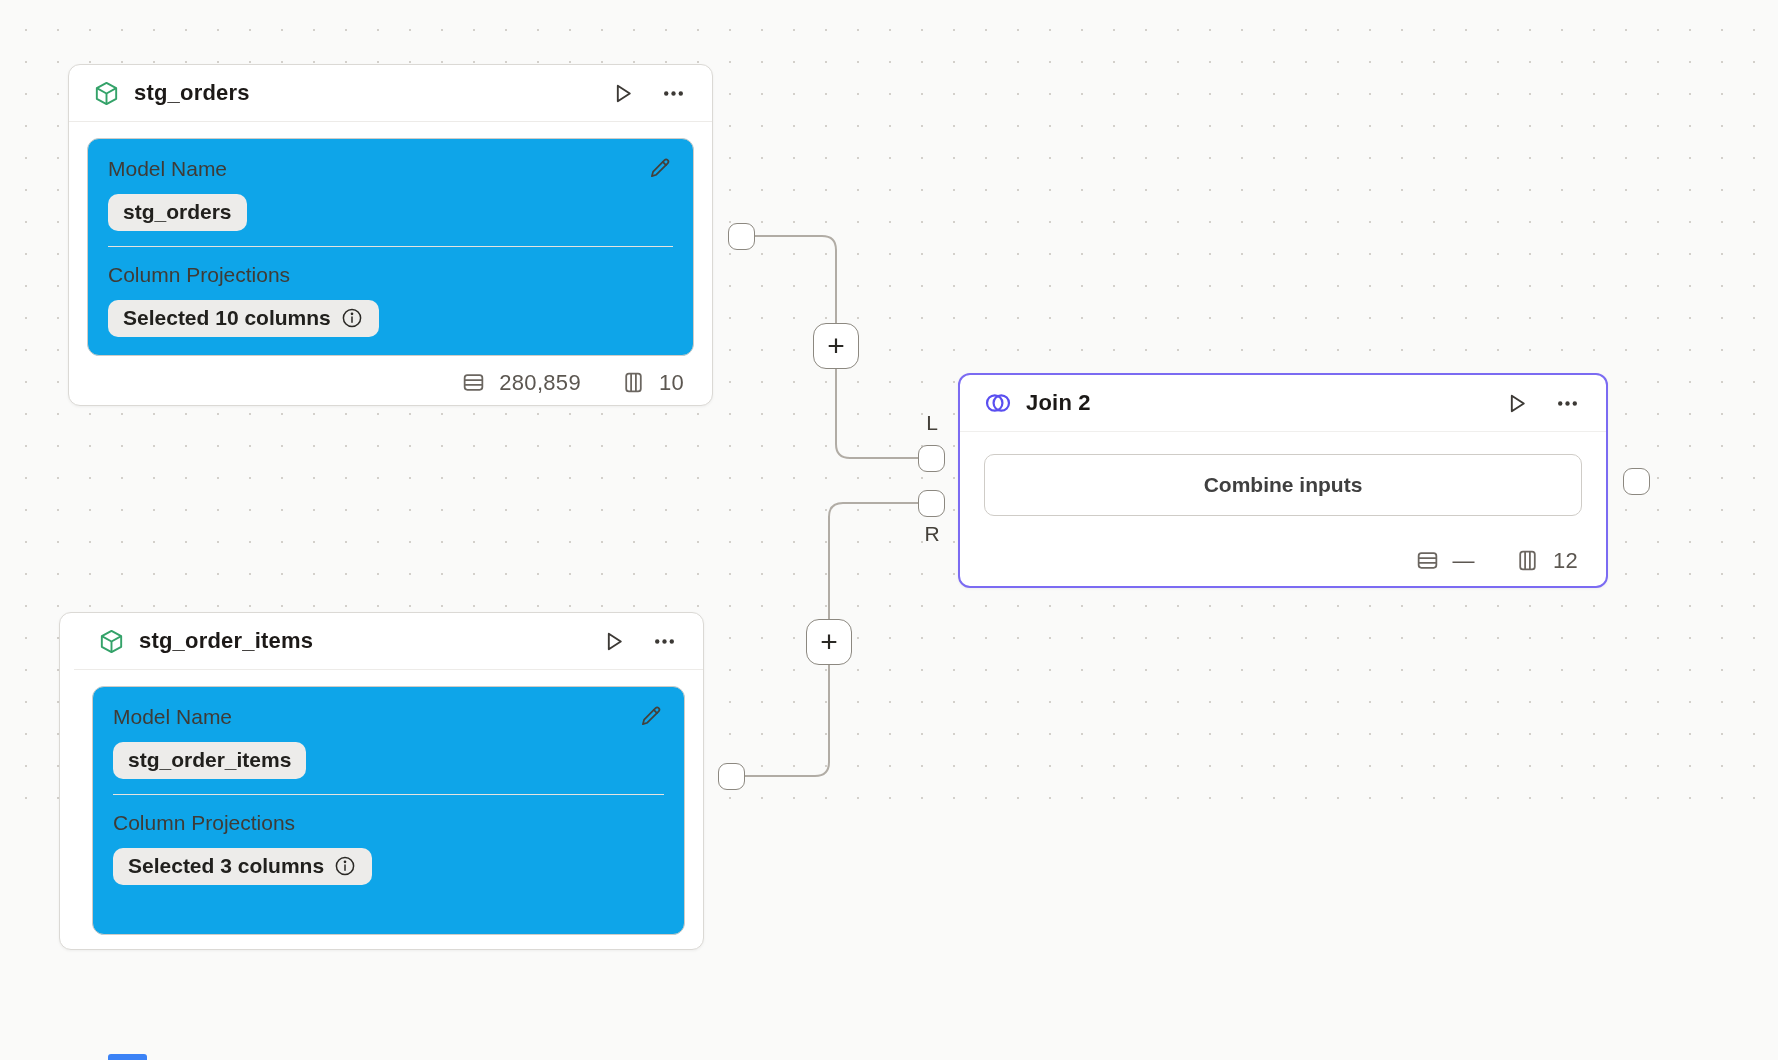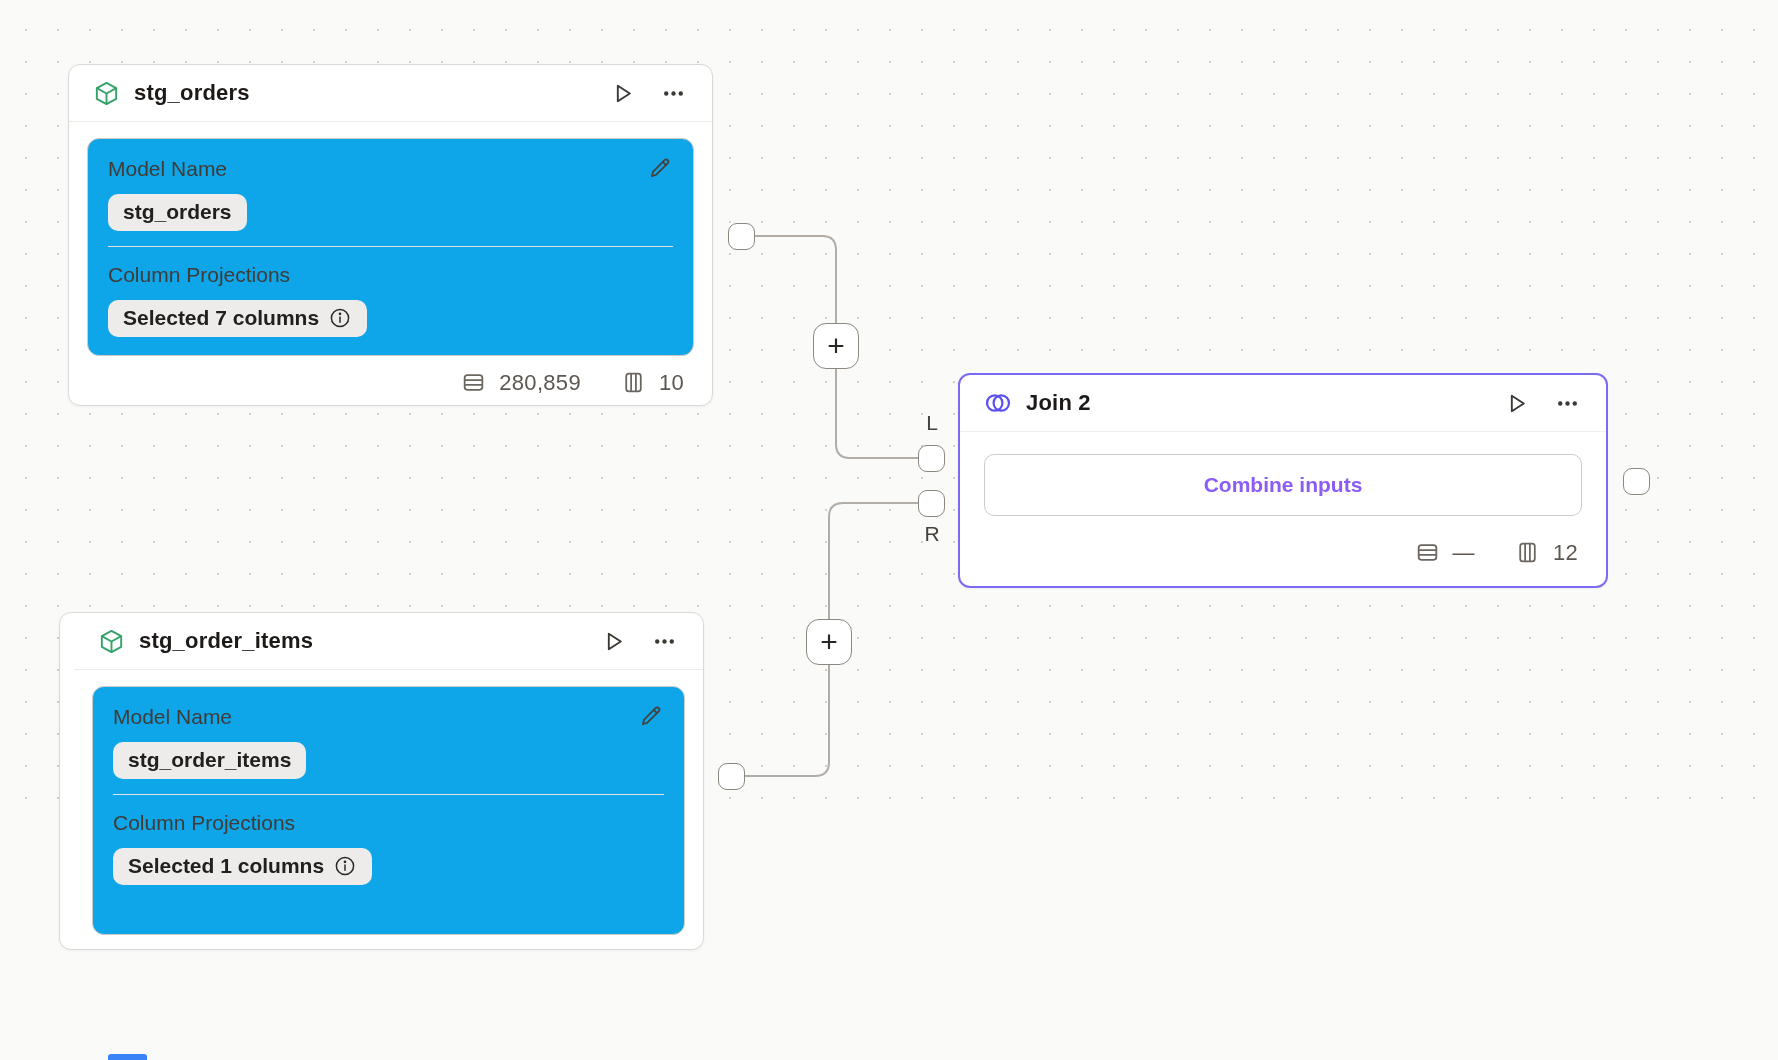--- a/index.html
+++ b/index.html
@@ -69,27 +69,27 @@
     padding: 14px 10px 2px 0;
     font-size: 22px; color: #5c5751;
   }
   .node-footer .count { font-weight: 500; letter-spacing: 0.3px; }
   .node-footer .gap { width: 14px; }
 
   
   .join-node { border: 2px solid #7b6bf2; border-radius: 12px; }
   .join-node .node-header { border-bottom: 1px solid #f0efed; }
   .combine-btn {
-    margin: 22px 24px 8px;
+    margin: 22px 24px 16px;
     height: 62px;
     border: 1.5px solid #cfccc7;
     border-radius: 10px;
     background: #ffffff;
     font-family: "Liberation Sans", sans-serif;
-    font-size: 21px; font-weight: 700; color: #8b5cf6;
+    font-size: 21px; font-weight: 700; color: #404040;
     cursor: pointer;
   }
   .join-node .node-footer { padding: 16px 28px 0 0; }
 
   
   .port {
     position: absolute;
     width: 27px; height: 27px;
     background: #ffffff;
     border: 1.7px solid #8c8880;
@@ -166,21 +166,21 @@
               <path d="M14.6 6.4 l2.9 2.9"></path>
             </svg>
           </span>
         </div>
         <span class="chip">
           <span>stg_orders</span>
         </span>
         <div class="card-divider"></div>
         <div class="field-label">Column Projections</div>
         <span class="chip">
-          <span>Selected 7 columns</span>
+          <span>Selected 10 columns</span>
           <svg width="24" height="24" viewBox="0 0 24 24" fill="none" stroke="#2a2824" stroke-width="1.5">
             <circle cx="12" cy="12" r="8.6"></circle>
             <path d="M12 11 V16.3" stroke-linecap="round"></path>
             <circle cx="12" cy="7.8" r="0.6" fill="#2a2824"></circle>
           </svg>
         </span>
       </div>
       <div class="node-footer">
         <svg width="25" height="25" viewBox="0 0 24 24" fill="none" stroke="#6b6660" stroke-width="1.7">
           <rect x="3.5" y="5" width="17" height="14" rx="2.6"></rect>
@@ -230,21 +230,21 @@
               <path d="M14.6 6.4 l2.9 2.9"></path>
             </svg>
           </span>
         </div>
         <span class="chip">
           <span>stg_order_items</span>
         </span>
         <div class="card-divider"></div>
         <div class="field-label">Column Projections</div>
         <span class="chip">
-          <span>Selected 1 columns</span>
+          <span>Selected 3 columns</span>
           <svg width="24" height="24" viewBox="0 0 24 24" fill="none" stroke="#2a2824" stroke-width="1.5">
             <circle cx="12" cy="12" r="8.6"></circle>
             <path d="M12 11 V16.3" stroke-linecap="round"></path>
             <circle cx="12" cy="7.8" r="0.6" fill="#2a2824"></circle>
           </svg>
         </span>
       </div>
     </div>
   </div>
 

